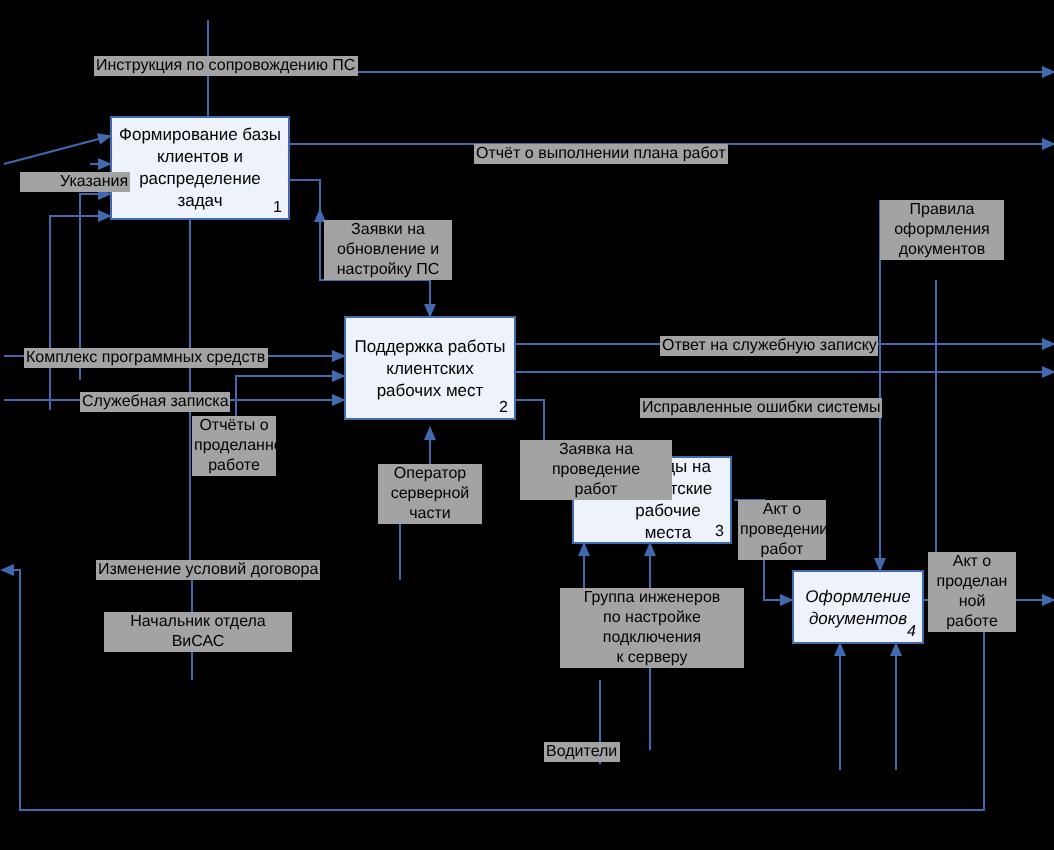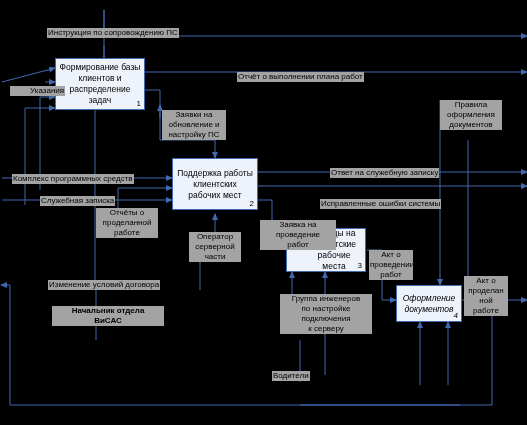--- a/index.html
+++ b/index.html
@@ -127,39 +127,39 @@
 документов</div>
 
   <div class="lbl one" style="left:12px;top:174px;">Комплекс программных средств</div>
 
   <div class="lbl one" style="left:40px;top:196px;">Служебная записка</div>
 
   <div class="lbl one" style="left:330px;top:168px;">Ответ на служебную записку</div>
 
   <div class="lbl one" style="left:320px;top:182px;margin-top:17px;">Исправленные ошибки системы</div>
 
-  <div class="lbl" style="left:96px;top:208px;width:62px;">Отчёты о
+  <div class="lbl" style="left:96px;top:208px;width:42px;">Отчёты о
 проделанной
 работе</div>
 
   <div class="lbl" style="left:260px;top:188px;width:76px;margin-top:32px;">Заявка на
 проведение
 работ</div>
 
   <div class="lbl" style="left:189px;top:232px;width:52px;">Оператор
 серверной
 части</div>
 
   <div class="lbl" style="left:369px;top:250px;width:44px;">Акт о
 проведении
 работ</div>
 
   <div class="lbl one" style="left:48px;top:280px;">Изменение условий договора</div>
 
-  <div class="lbl" style="left:52px;top:306px;width:112px;font-weight:bold;">Начальник отдела
+  <div class="lbl" style="left:52px;top:306px;width:94px;">Начальник отдела
 ВиСАС</div>
 
   <div class="lbl" style="left:280px;top:294px;width:92px;">Группа инженеров
 по настройке
 подключения
 к серверу</div>
 
   <div class="lbl one" style="left:272px;top:371px;">Водители</div>
 
   <div class="lbl" style="left:464px;top:276px;width:44px;">Акт о

